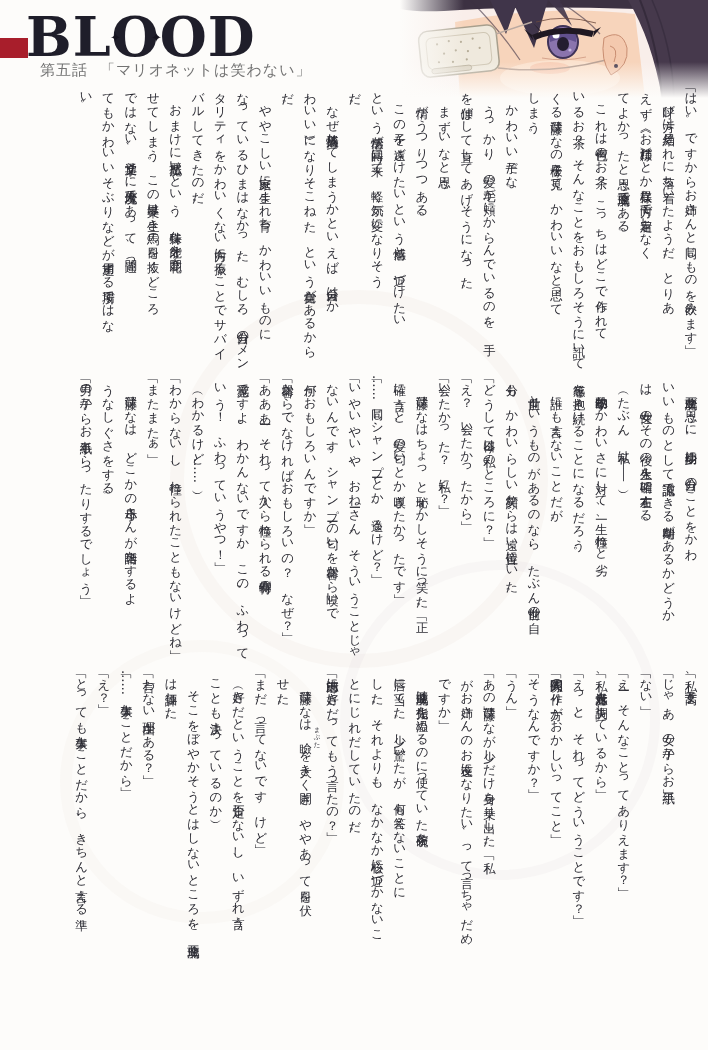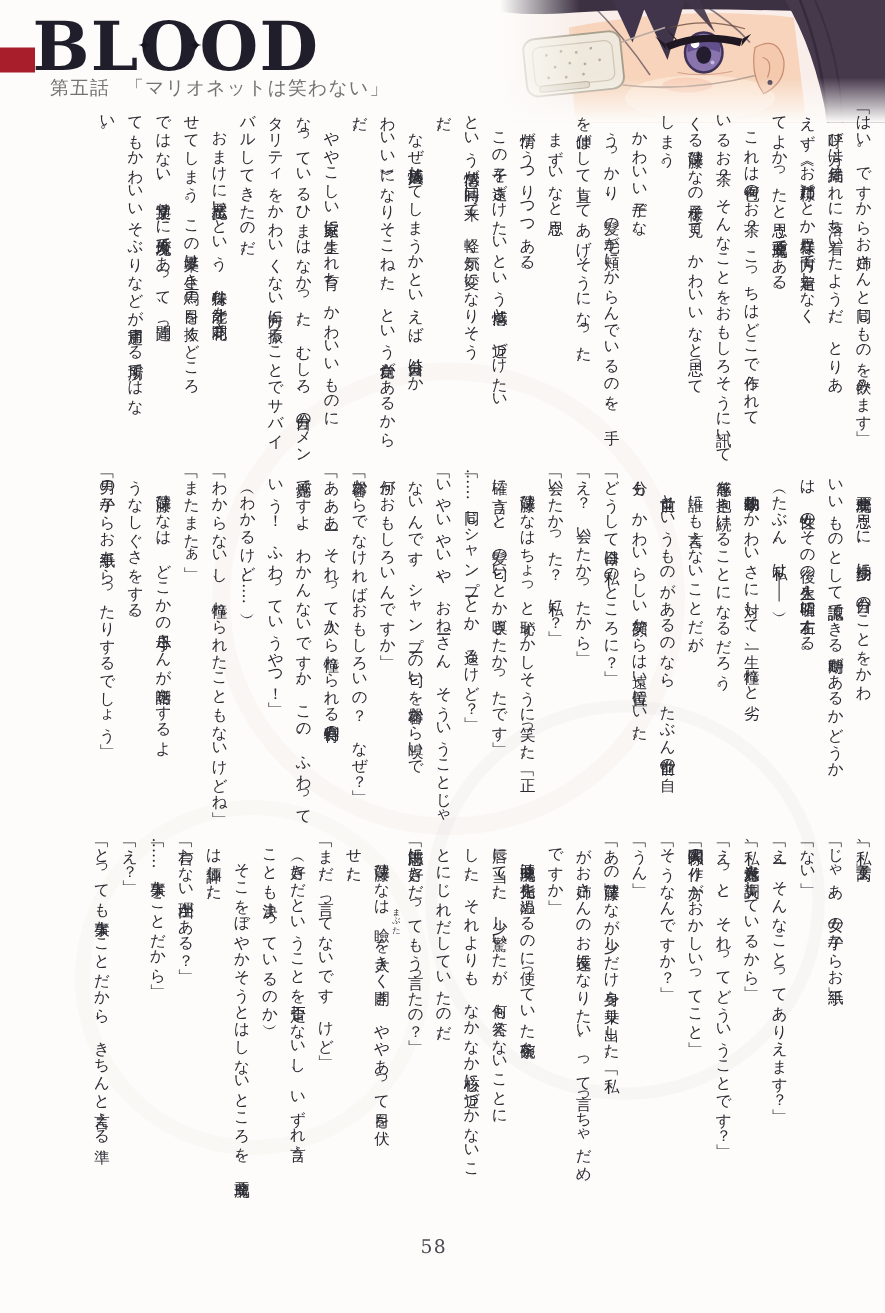--- a/index.html
+++ b/index.html
@@ -225,15 +225,14 @@
       <p>　（好きだということを否定しないし、いずれ言う</p>
       <p>ことも決まっているのか）</p>
       <p>　そこをぼやかそうとはしないところを、魔璃亜</p>
       <p>は評価した。</p>
       <p>「言わない理由がある？」</p>
       <p>「……大事なことだから」</p>
       <p>「え？」</p>
       <p>「とっても大事なことだから、きちんと言える準</p>
     </section>
 
-  <div class="page-number">58</div>
 
 </div>
 
 </body></html>

